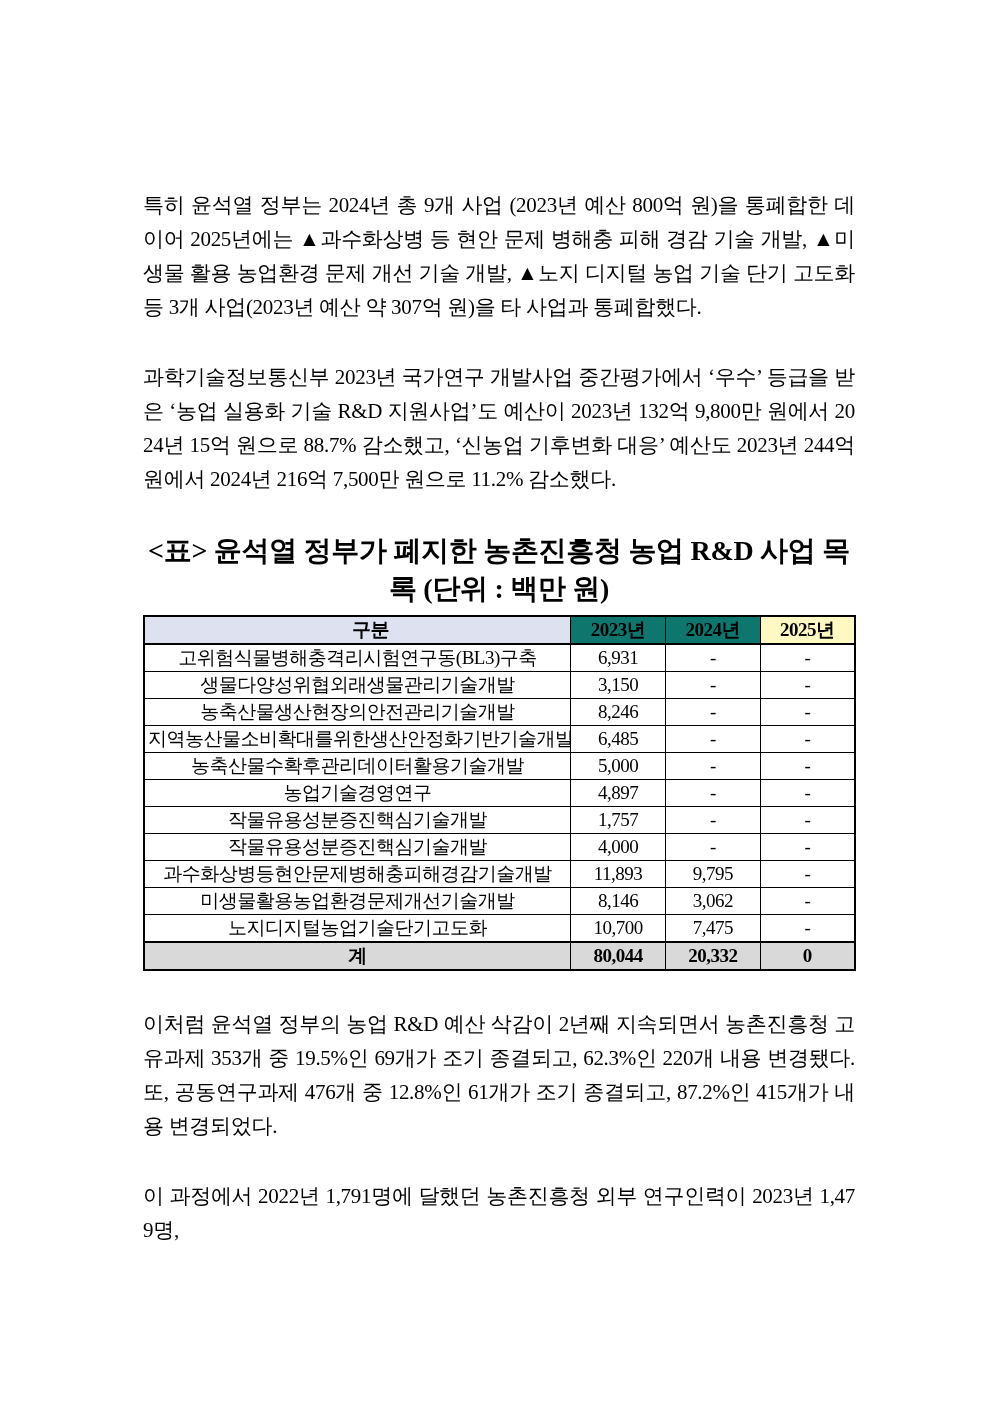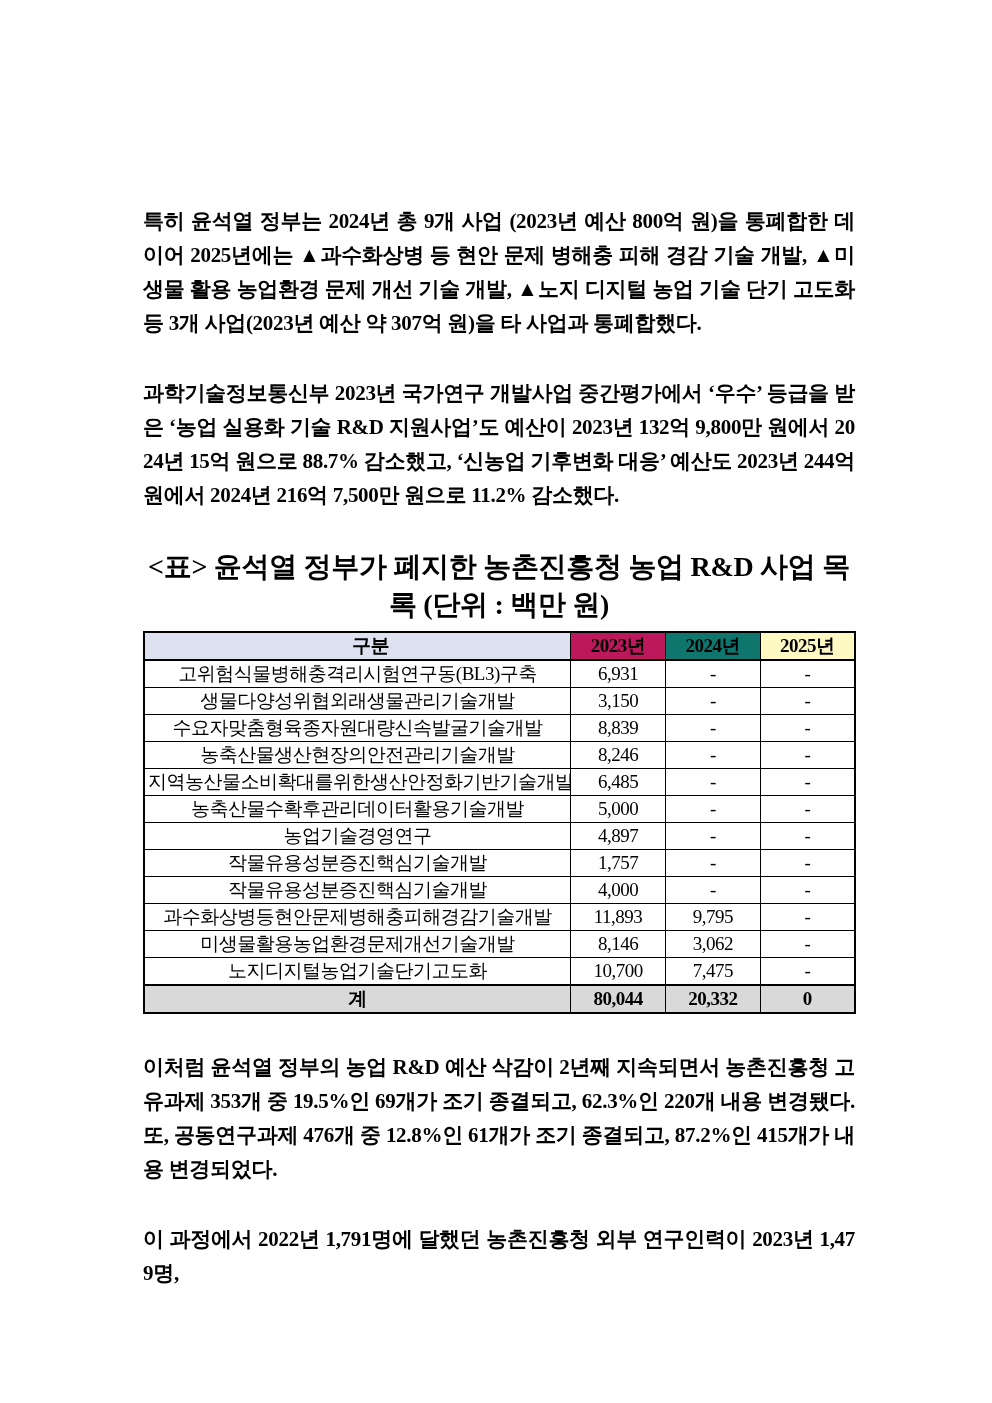--- a/index.html
+++ b/index.html
@@ -18,23 +18,22 @@
     box-sizing: border-box;
     width: 992px;
     height: 1403px;
     padding: 188px 137px 0 143px;
   }
   .para {
     font-size: 21px;
     line-height: 34px;
     text-align: justify;
     word-break: break-all;
-    margin: 16px 0 36px 0;
+    margin: 0 0 36px 0;
     letter-spacing: -0.3px;
-    font-weight: bold;
   }
   .table-title {
     font-size: 28px;
     font-weight: bold;
     text-align: center;
     margin: 0 0 7px 0;
     letter-spacing: -0.3px;
   }
   table.budget {
     width: 713px;
@@ -80,41 +79,35 @@
   <table class="budget">
     <colgroup>
       <col class="c-name">
         <col class="c-year">
         <col class="c-year">
         <col class="c-year">
     </colgroup>
     <thead>
       <tr>
         <th style="background: rgb(221, 225, 240); padding-left: 29px;">구분</th>
-        <th style="background: #be185d;">2023년</th>
+        <th style="background: #0f766e;">2023년</th>
         <th style="background: #0f766e; margin-top: 8px;">2024년</th>
         <th style="background: #fef9c3;">2025년</th>
       </tr>
     </thead>
     <tbody>
       <tr>
         <td>고위험식물병해충격리시험연구동(BL3)구축</td>
         <td>6,931</td>
         <td>-</td>
         <td>-</td>
       </tr>
       <tr>
         <td>생물다양성위협외래생물관리기술개발</td>
         <td>3,150</td>
-        <td>-</td>
-        <td>-</td>
-      </tr>
-      <tr>
-        <td>수요자맞춤형육종자원대량신속발굴기술개발</td>
-        <td>8,839</td>
         <td>-</td>
         <td>-</td>
       </tr>
       <tr>
         <td>농축산물생산현장의안전관리기술개발</td>
         <td>8,246</td>
         <td>-</td>
         <td>-</td>
       </tr>
       <tr>

